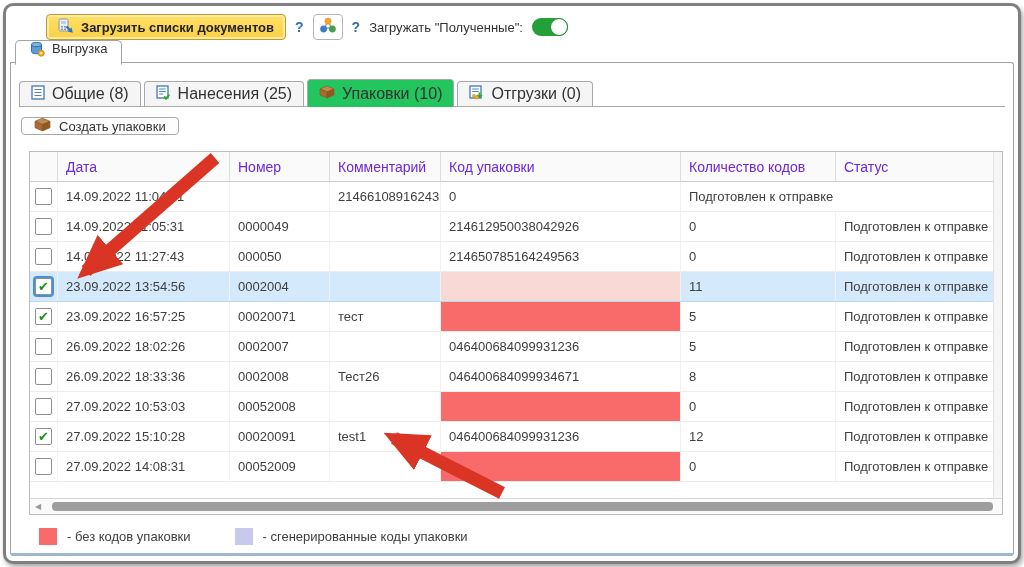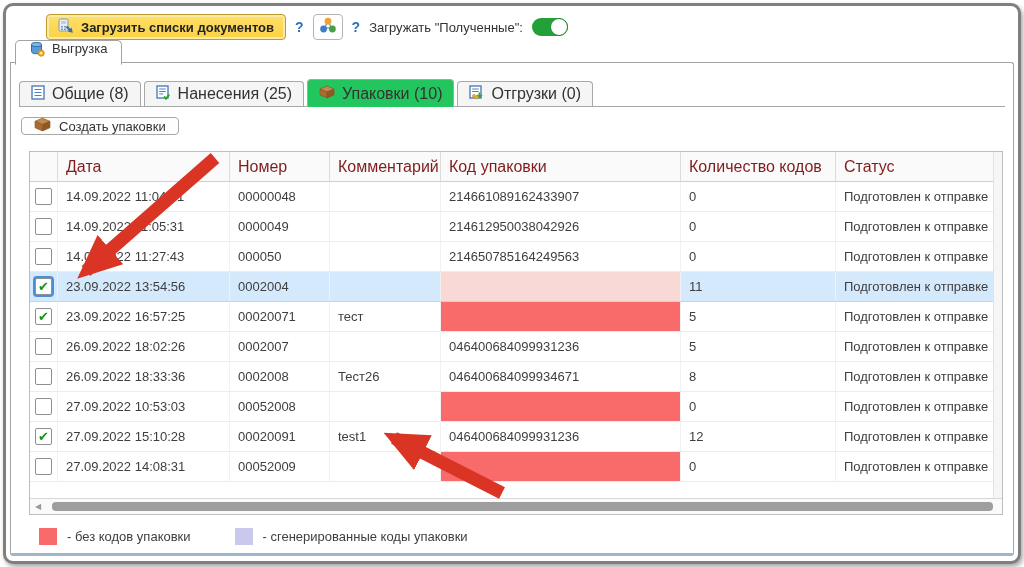--- a/index.html
+++ b/index.html
@@ -35,21 +35,21 @@
   .subtab.active{background:#22c55e;height:27px;margin-bottom:-1px;z-index:2;}
   
   .actionbar{position:absolute;top:54px;left:10px;}
   .btn-create{display:flex;align-items:center;gap:8px;height:18px;padding:0 12px;
     background:#fdfdfd;border:1px solid #a8a8a8;border-radius:4px;font-size:13px;color:#333;cursor:pointer;}
   
   .table{position:absolute;top:88px;left:18px;right:10px;height:362px;
     border:1px solid #bdbdbd;background:#fff;overflow:hidden;}
   .tr,.thead{display:grid;grid-template-columns:28px 172px 100px 111px 240px 155px 1fr;height:29px;}
   .thead{background:#fafafa;border-bottom:1px solid #cfcfcf;}
-  .th{display:flex;align-items:center;padding-left:8px;font-size:16px;color:#7f1d1d;
+  .th{display:flex;align-items:center;padding-left:8px;font-size:14px;color:#6d28d9;
     border-right:1px solid #dcdcdc;overflow:hidden;white-space:nowrap;}
   .th:last-child{border-right:none;}
   .td{display:flex;align-items:center;padding-left:8px;font-size:13px;color:#3e3e3e;
     border-right:1px solid #f1f1f1;overflow:hidden;white-space:nowrap;}
   .td:last-child{border-right:none;}
   .tr{border-bottom:1px solid #ececec;background:#fff;}
   .tr.selected{background:#d5e9fc;border-bottom:1px solid #b9d8f2;}
   .td.red{background:#f96a6a;}
   .td.red-dim{background:#f8d9d6;}
   .cbcell{justify-content:center;padding-left:0;}
@@ -187,21 +187,20 @@
         <div class="th">Код упаковки</div>
         <div class="th">Количество кодов</div>
         <div class="th">Статус</div>
       </div>
       <div>
   <div class="tr">
     <div class="td cbcell">
               <span class="cb"></span>
             </div>
     <div class="td c-date">14.09.2022 11:04:51</div>
-    <div class="td c-num">00000048</div>
     <div class="td c-comment"></div>
     <div class="td c-code">214661089162433907</div>
     <div class="td c-count">0</div>
     <div class="td c-status">Подготовлен к отправке</div>
   </div>
 
   <div class="tr">
     <div class="td cbcell">
               <span class="cb"></span>
             </div>

